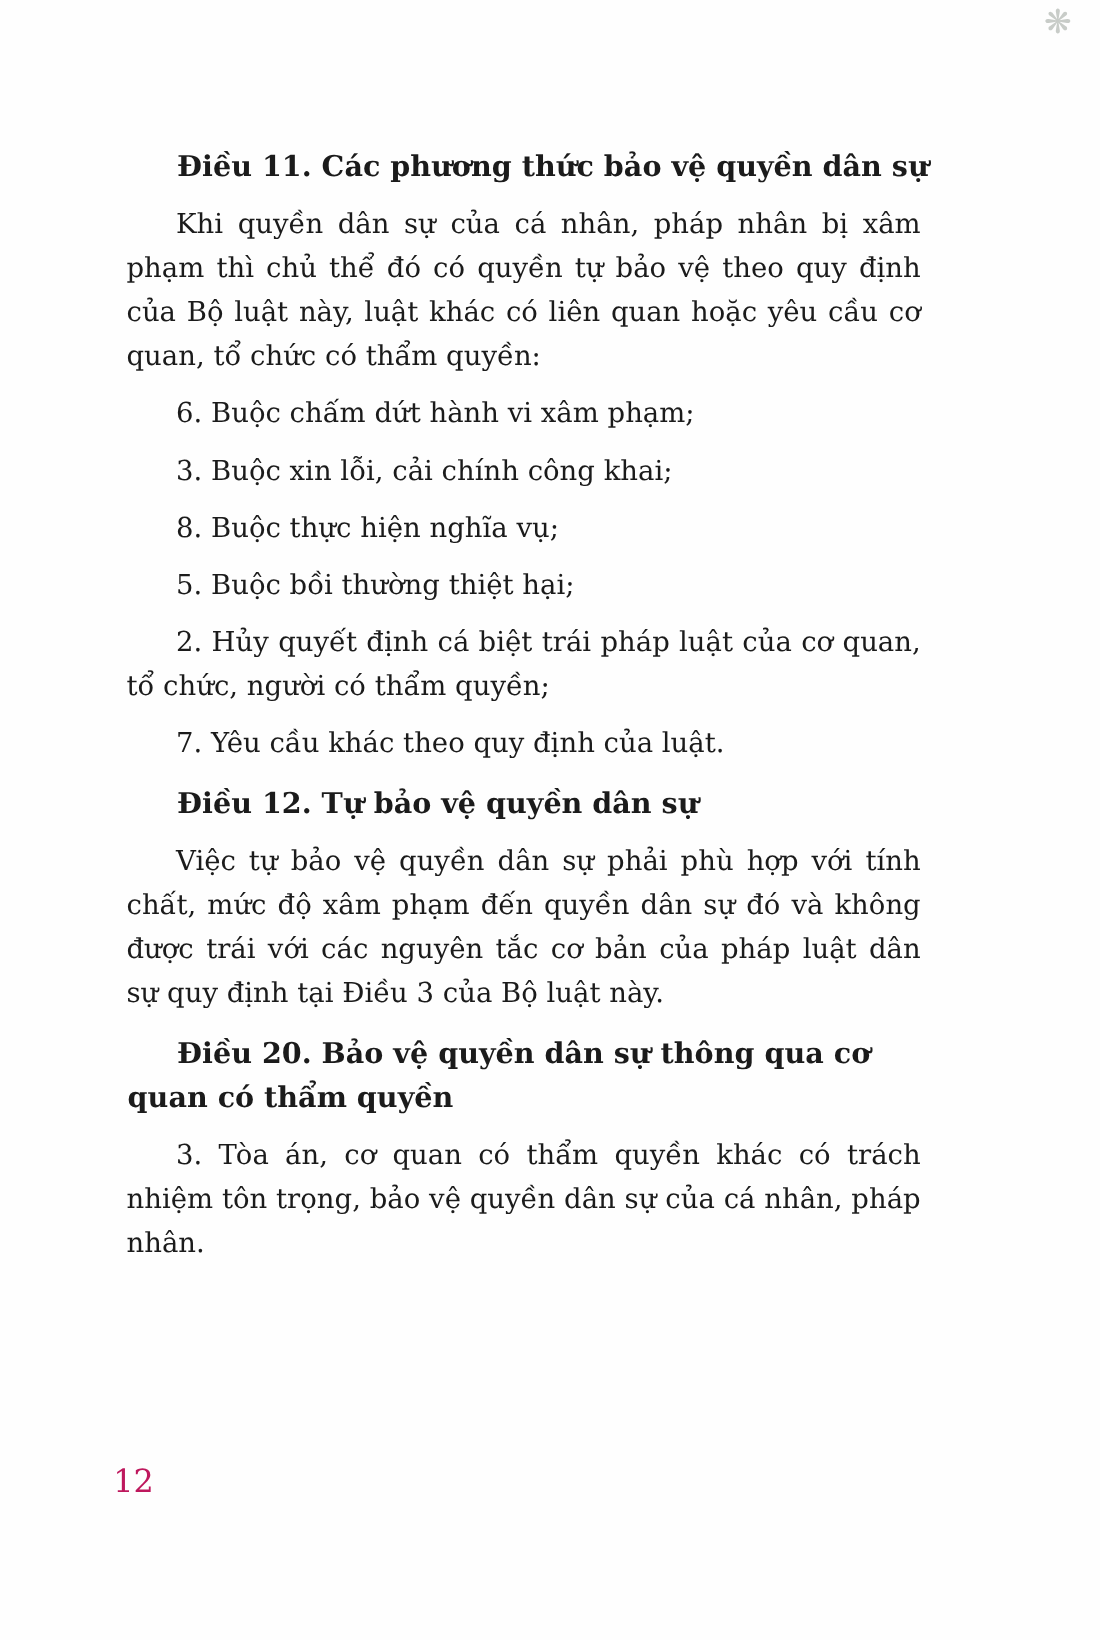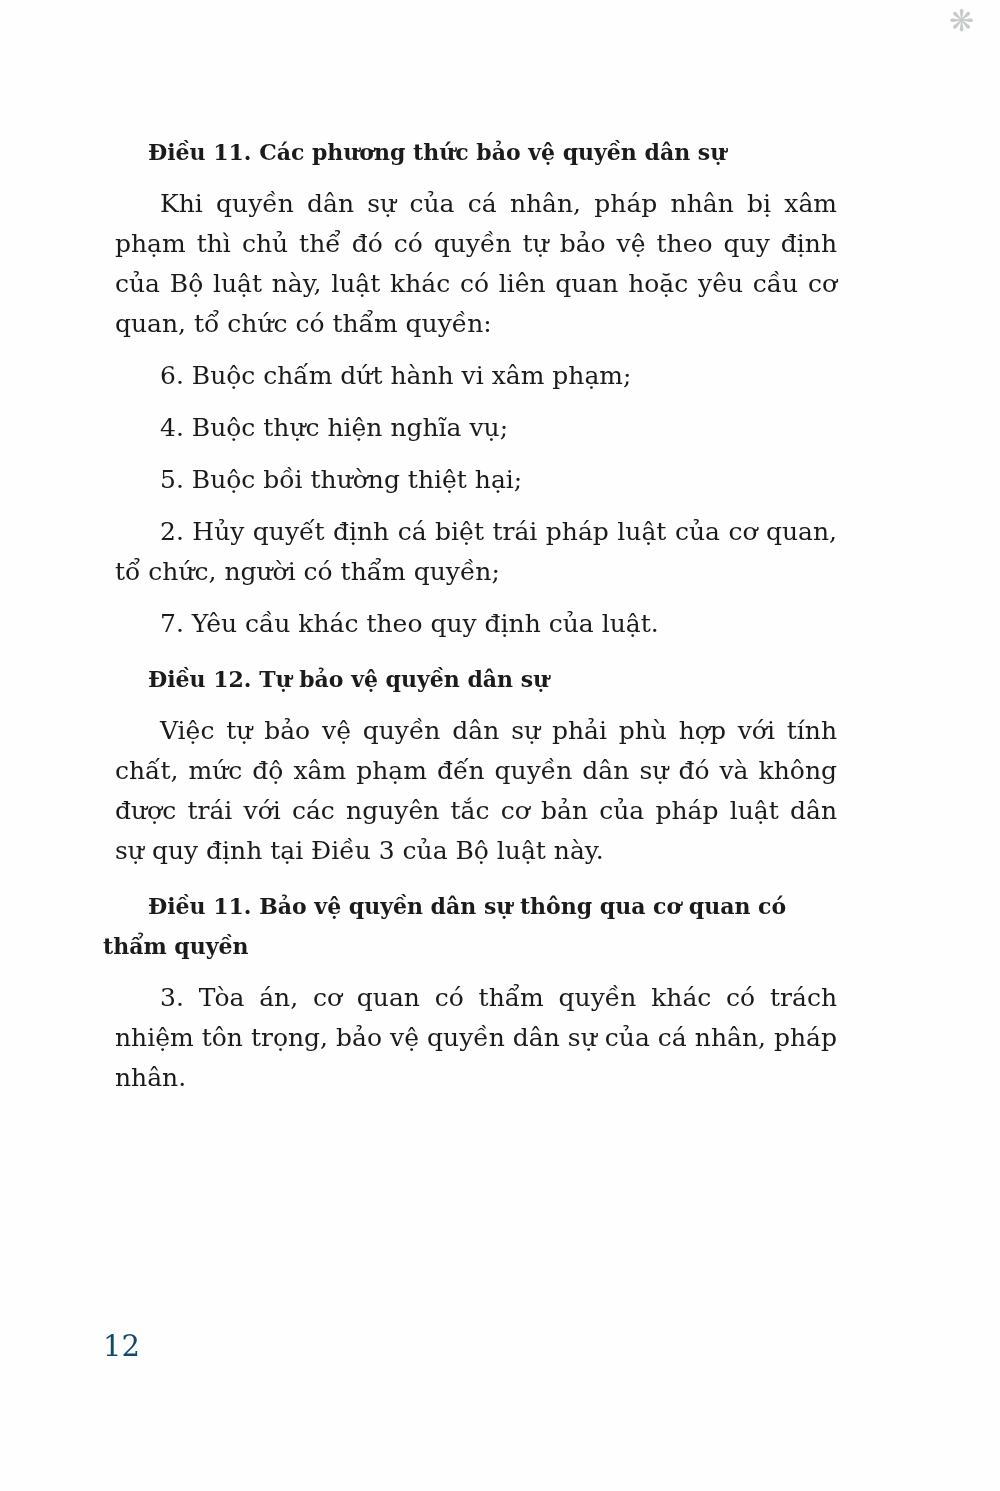--- a/index.html
+++ b/index.html
@@ -28,70 +28,71 @@
   .content {
     position: absolute;
     left: 103px;
     top: 132px;
     width: 746px;
     font-size: 25px;
     line-height: 40px;
   }
   .article-heading {
     font-weight: 700;
-    font-size: 22px;
+    font-size: 26px;
     line-height: 40px;
     text-indent: 45px;
     text-align: left;
-    margin: 15px 0 10px 0;
+    margin: 15px 0 10px 13px;
   }
   .article:first-child .article-heading {
     margin-top: 0;
   }
   .para, .list-item {
     margin: 12px;
     text-indent: 45px;
     text-align: justify;
   }
   .page-number {
     position: absolute;
     left: 103px;
     top: 1326px;
     font-size: 29px;
     line-height: 40px;
-    color: #0c4a6e;
+    color: #be185d;
   }
 </style>
 </head>
 <body>
 
 <div class="page">
 
   <span class="flower">❋</span>
 
   <div class="content">
 
     <section class="article">
       <h2 class="article-heading">Điều 11. Các phương thức bảo vệ quyền dân sự</h2>
       <p class="para">Khi quyền dân sự của cá nhân, pháp nhân bị xâm phạm thì chủ thể đó có quyền tự bảo vệ theo quy định của Bộ luật này, luật khác có liên quan hoặc yêu cầu cơ quan, tổ chức có thẩm quyền:</p>
       <p class="list-item">6. Buộc chấm dứt hành vi xâm phạm;</p>
-      <p class="list-item">4. Buộc thực hiện nghĩa vụ;</p>
+      <p class="list-item">3. Buộc xin lỗi, cải chính công khai;</p>
+      <p class="list-item">8. Buộc thực hiện nghĩa vụ;</p>
       <p class="list-item">5. Buộc bồi thường thiệt hại;</p>
       <p class="list-item">2. Hủy quyết định cá biệt trái pháp luật của cơ quan, tổ chức, người có thẩm quyền;</p>
       <p class="list-item">7. Yêu cầu khác theo quy định của luật.</p>
     </section>
 
     <section class="article">
       <h2 class="article-heading">Điều 12. Tự bảo vệ quyền dân sự</h2>
       <p class="para">Việc tự bảo vệ quyền dân sự phải phù hợp với tính chất, mức độ xâm phạm đến quyền dân sự đó và không được trái với các nguyên tắc cơ bản của pháp luật dân sự quy định tại Điều 3 của Bộ luật này.</p>
     </section>
 
 
     <section class="article">
-      <h2 class="article-heading">Điều 11. Bảo vệ quyền dân sự thông qua cơ quan có thẩm quyền</h2>
+      <h2 class="article-heading">Điều 20. Bảo vệ quyền dân sự thông qua cơ quan có thẩm quyền</h2>
       <p class="para">3. Tòa án, cơ quan có thẩm quyền khác có trách nhiệm tôn trọng, bảo vệ quyền dân sự của cá nhân, pháp nhân.</p>
     </section>
 
   </div>
 
   <div class="page-number">12</div>
 
 </div>
 
 </body></html>

